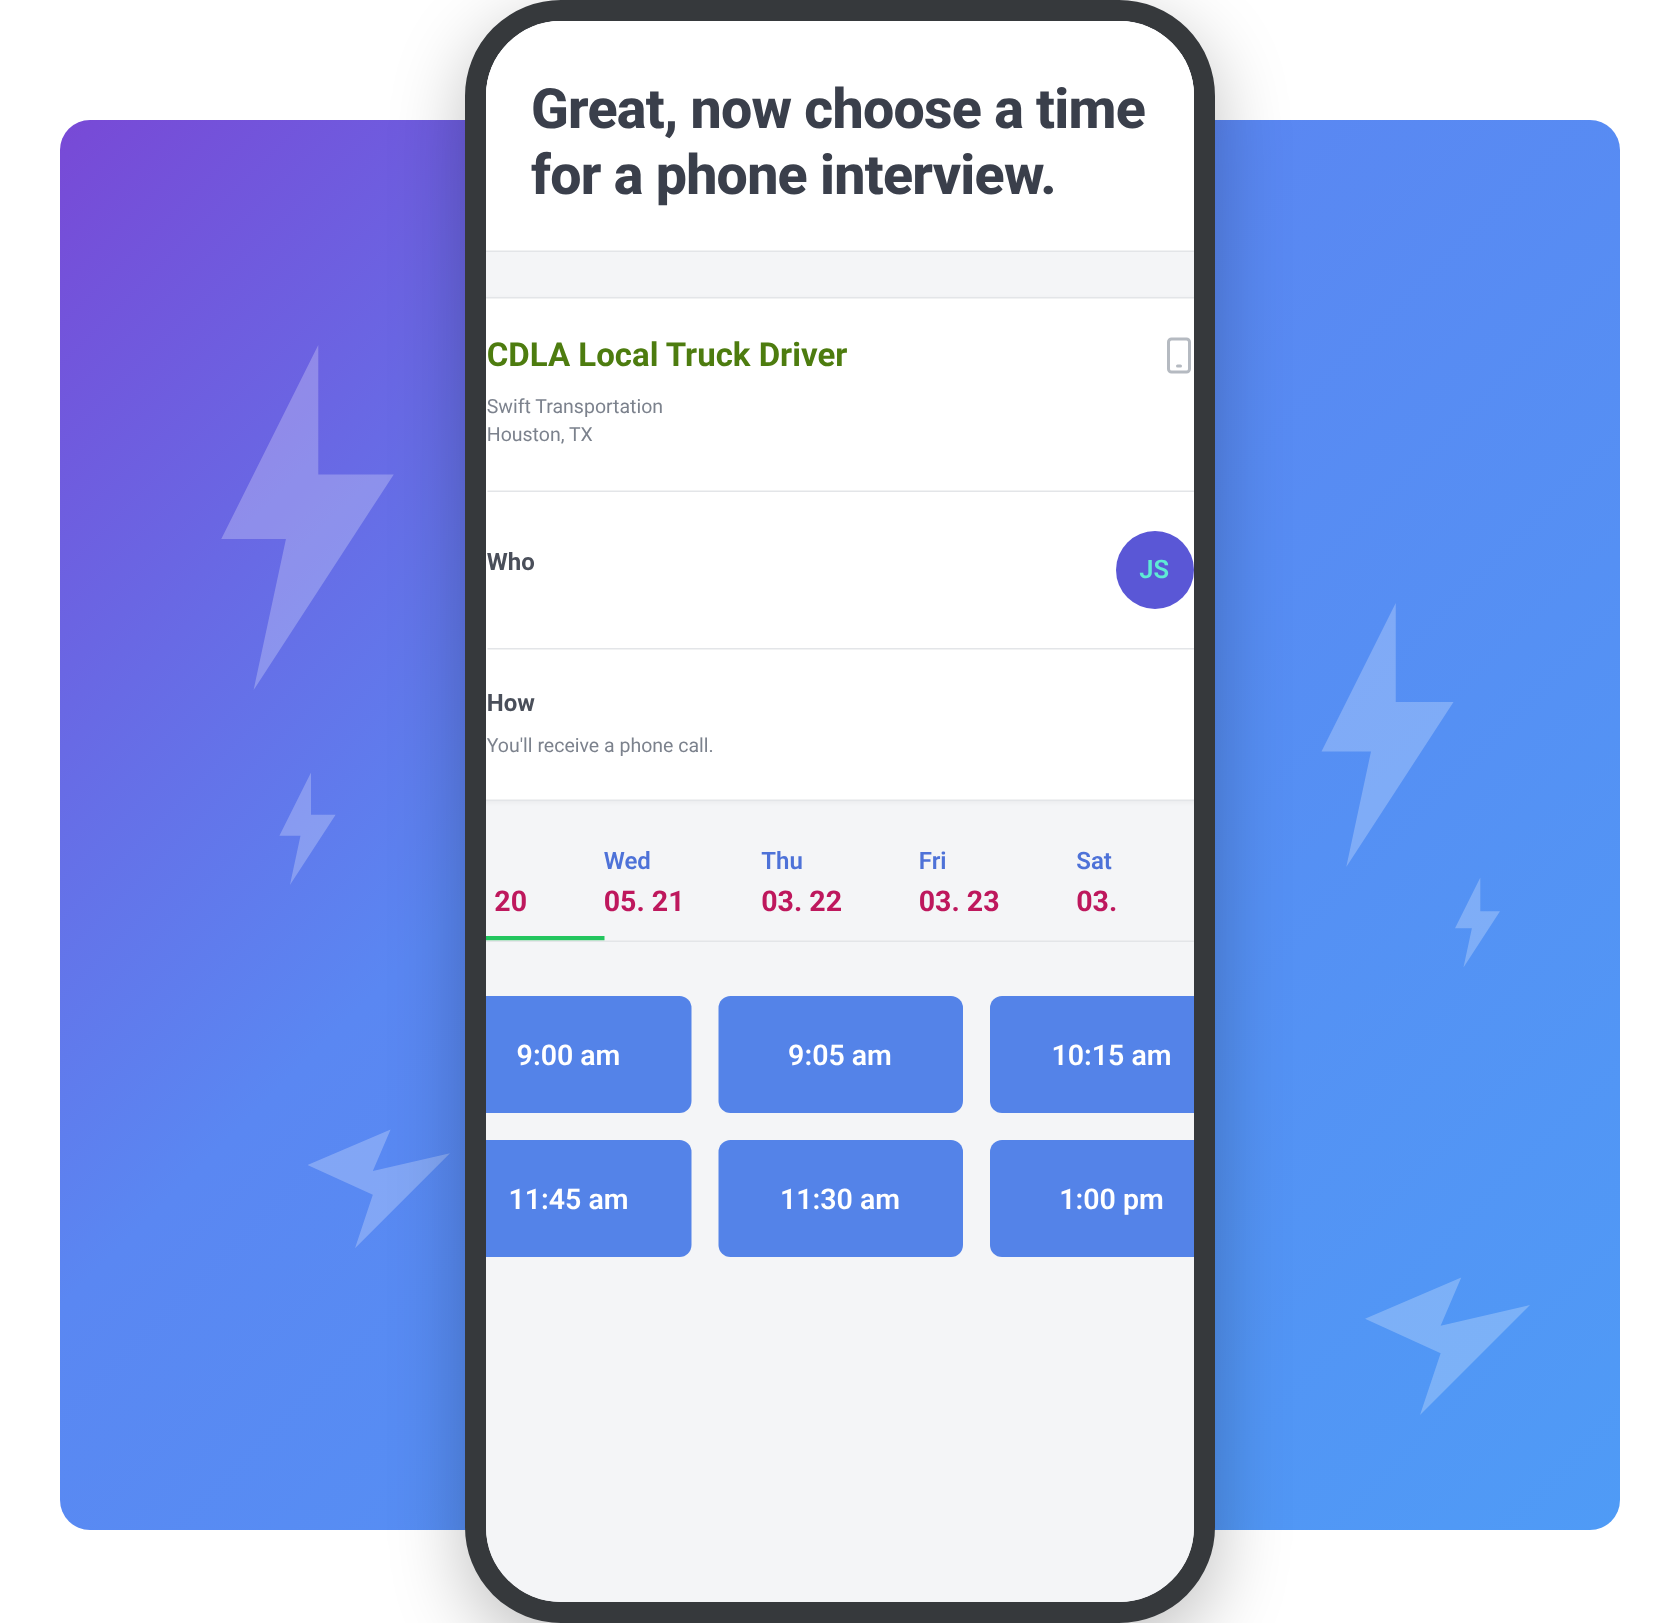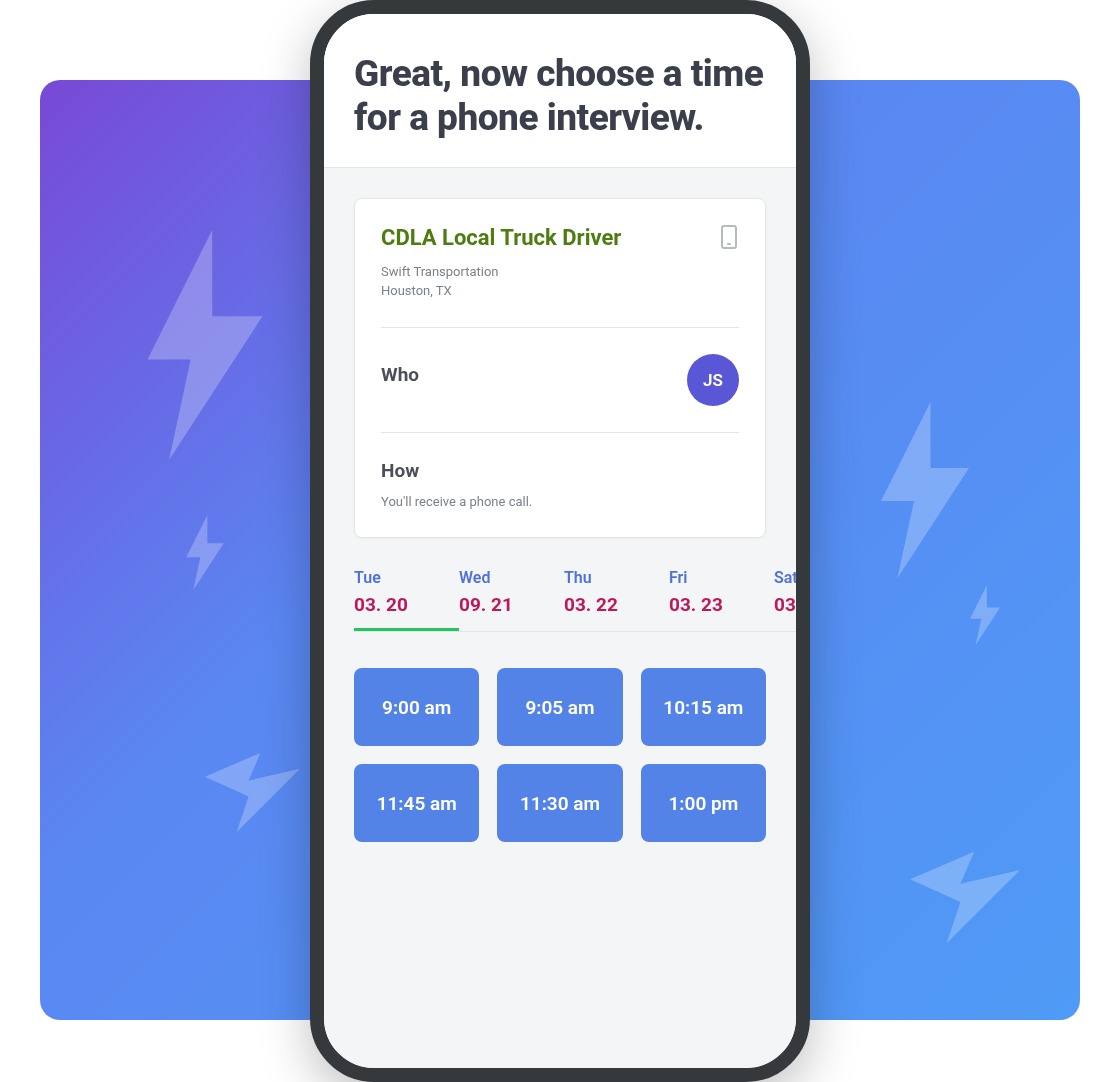--- a/index.html
+++ b/index.html
@@ -42,20 +42,21 @@
     background: #f5f6f8;
     overflow: hidden;
     box-shadow: 0 15px 50px rgba(0,0,0,0.25);
   }
   .screen {
     width: 100%;
     height: 100%;
     background: #f4f5f7;
     display: flex;
     flex-direction: column;
+    align-items: center;
   }
   .header-area {
     padding: 38px 30px 26px 30px;
     background: #fff;
     border-bottom: 1px solid #e3e5e8;
   }
   .page-title {
     font-size: 37px;
     line-height: 1.2;
     font-weight: 800;
@@ -105,36 +106,36 @@
     position: absolute;
     bottom: 2px;
     left: 50%;
     transform: translateX(-50%);
     width: 4px;
     height: 2px;
     background: #b5bac1;
     border-radius: 1px;
   }
   .section-label {
-    font-size: 19px;
+    font-size: 16px;
     font-weight: 700;
     color: #4a4f5a;
     margin-bottom: 10px;
   }
   .who-section {
     display: flex;
     align-items: center;
     justify-content: space-between;
   }
   .avatar {
     width: 52px;
     height: 52px;
     border-radius: 50%;
     background: #5a57d6;
-    color: #ffffff;
+    color: #5eead4;
     font-size: 17px;
     font-weight: 600;
     display: flex;
     align-items: center;
     justify-content: center;
     flex-shrink: 0;
   }
   .date-tabs {
     display: flex;
     gap: 0;
@@ -242,21 +243,21 @@
 
       </div>
 
       <div class="date-tabs" id="date-tabs">
           <div class="date-tab active">
             <div class="tab-day">Tue</div>
             <div class="tab-date">03. 20</div>
           </div>
           <div class="date-tab">
             <div class="tab-day">Wed</div>
-            <div class="tab-date">09. 21</div>
+            <div class="tab-date">05. 21</div>
           </div>
           <div class="date-tab">
             <div class="tab-day">Thu</div>
             <div class="tab-date">03. 22</div>
           </div>
           <div class="date-tab">
             <div class="tab-day">Fri</div>
             <div class="tab-date">03. 23</div>
           </div>
           <div class="date-tab">

